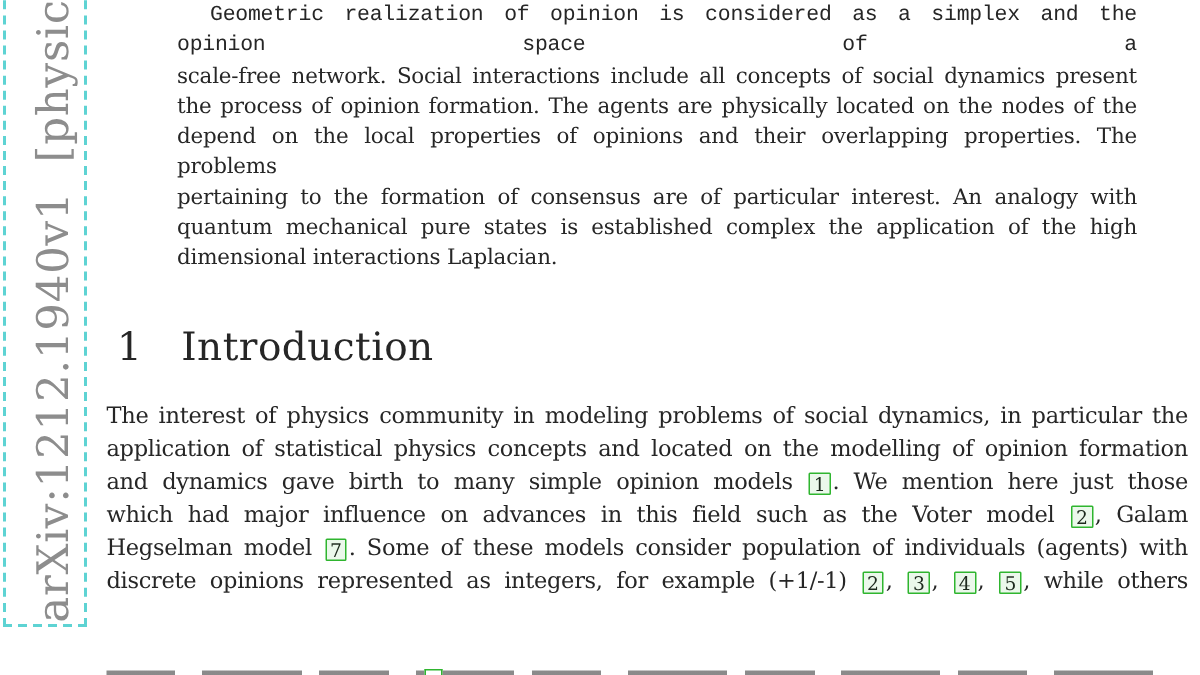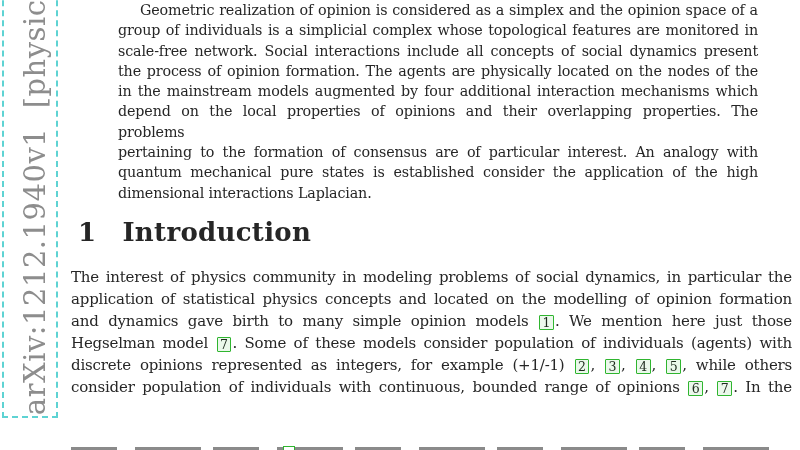--- a/index.html
+++ b/index.html
@@ -42,28 +42,28 @@
     width:640px;
     font-size:14.3px;
     letter-spacing:-0.15px;
   }
   .abstract .line{
     line-height:20.3px;
     text-align:justify;
     text-align-last:justify;
     text-justify:inter-word;
   }
-  .abstract .line.indent{ text-indent:22px; }
+  .abstract .line.indent{ text-indent:22px;font-family:Liberation Mono, monospace; }
   .abstract .line.no-just{ text-align-last:left; }
   
   .heading{
     position:absolute;
     left:78px;top:217px;
     font-size:26px;
-    font-weight:bold;
+    font-weight:normal;
     letter-spacing:0.3px;
   }
   .heading .num{ margin-right:26px; }
   
   .intro{
     position:absolute;
     left:71px;top:266px;
     width:721px;
     font-size:15px;
     letter-spacing:-0.2px;
@@ -113,39 +113,37 @@
 <body>
 
 <div class="page">
 
   <div class="stamp-box">
     <span class="stamp-text">arXiv:1212.1940v1  [physics.soc-</span>
   </div>
 
   <div class="abstract" id="abstract-lines">
       <div class="line indent">Geometric realization of opinion is considered as a simplex and the opinion space of a</div>
-      <div class="line">group of individuals is a simplicial complex whose topological features are monitored in</div>
       <div class="line">scale-free network. Social interactions include all concepts of social dynamics present</div>
       <div class="line">the process of opinion formation. The agents are physically located on the nodes of the</div>
-      <div class="line">in the mainstream models augmented by four additional interaction mechanisms which</div>
       <div class="line">depend on the local properties of opinions and their overlapping properties. The problems</div>
       <div class="line">pertaining to the formation of consensus are of particular interest. An analogy with</div>
-      <div class="line">quantum mechanical pure states is established consider the application of the high</div>
+      <div class="line">quantum mechanical pure states is established complex the application of the high</div>
       <div class="line no-just">dimensional interactions Laplacian.</div>
     </div>
 
   <div class="heading">
     <span class="num">1</span><span>Introduction</span>
   </div>
 
   <div class="intro" id="intro-lines">
       <div class="line">The interest of physics community in modeling problems of social dynamics, in particular the</div>
       <div class="line">application of statistical physics concepts and located on the modelling of opinion formation</div>
       <div class="line">and dynamics gave birth to many simple opinion models <span class="cite">1</span>. We mention here just those</div>
+      <div class="line">which had major influence on advances in this field such as the Voter model <span class="cite">2</span>, Galam</div>
       <div class="line">Hegselman model <span class="cite">7</span>. Some of these models consider population of individuals (agents) with</div>
       <div class="line">discrete opinions represented as integers, for example (+1/-1) <span class="cite">2</span>, <span class="cite">3</span>, <span class="cite">4</span>, <span class="cite">5</span>, while others</div>
-      <div class="line">consider population of individuals with continuous, bounded range of opinions <span class="cite">6</span>, <span class="cite">7</span>. In the</div>
     </div>
 
   <div class="partial-line"></div>
   <div class="partial-cite"></div>
 
 </div>
 
 </body></html>

